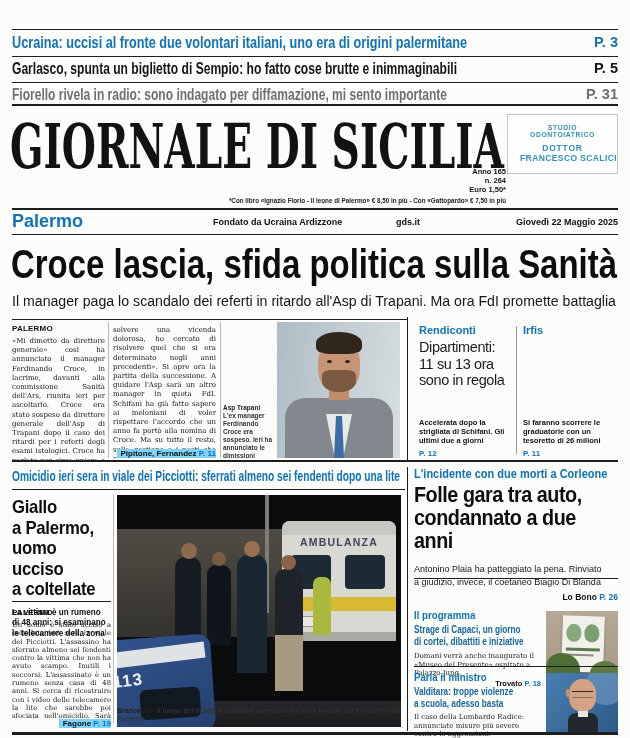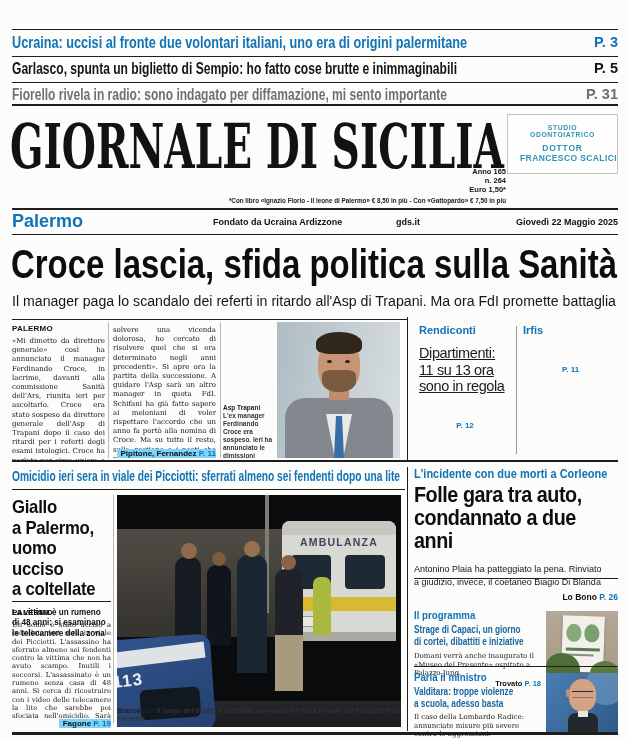--- a/index.html
+++ b/index.html
@@ -17,25 +17,25 @@
   .cond{display:block;transform-origin:0 0;}
   .c78{width:128.2%;transform:scaleX(.78);}
   .c88{width:113.6%;transform:scaleX(.88);}
   .c90{width:111.1%;transform:scaleX(.9);}
   .c92{width:108.7%;transform:scaleX(.92);}
   .prewrap{white-space:pre-line;}
   .strip-page{font:700 14.5px "Liberation Sans",sans-serif;}
   .body-text{font-family:"DejaVu Serif",serif;font-size:7px;line-height:9.2px;text-align:justify;color:#151515;}
   .city-label{font:700 8px "Liberation Sans",sans-serif;letter-spacing:.2px;margin-bottom:4px;}
   .byline{font:700 8px "Liberation Sans",sans-serif;background:#7dd3fc;padding-left:4px;}
-  .box{display:flex;flex-direction:column;gap:6px;}
+  .box{display:flex;flex-direction:column;}
   .box-kicker{font:700 11px "Liberation Sans",sans-serif;color:#1173b5;margin-bottom:3px;}
-  .box-head{font:400 14.5px/16.5px "Liberation Sans",sans-serif;letter-spacing:-.4px;color:#1c1c1c;text-decoration:underline;}
+  .box-head{font:400 14.5px/16.5px "Liberation Sans",sans-serif;letter-spacing:-.4px;color:#1c1c1c;}
   .box-body{font:700 7.5px/9px "Liberation Sans",sans-serif;margin-top:auto;}
-  .box-page{font:700 8px "Liberation Sans",sans-serif;color:#1173b5;text-align:center;margin-top:20px;}
+  .box-page{font:700 8px "Liberation Sans",sans-serif;color:#1173b5;text-align:left;margin-top:4px;}
   .caption{font:700 6.5px/8px "Liberation Sans",sans-serif;color:#222;}
   
   .ph{position:absolute;overflow:hidden;}
   .shape{position:absolute;}
 </style>
 </head>
 <body>
 
 <div class="page">
 
@@ -123,24 +123,26 @@
     <div class="shape" style="left:45px;top:48px;width:34px;height:22px;background:#6e4f38;border-radius:25% 25% 48% 48%;opacity:.85;"></div>
     <div class="shape" style="left:50px;top:38px;width:5px;height:3px;background:#26201a;border-radius:50%;"></div>
     <div class="shape" style="left:68px;top:38px;width:5px;height:3px;background:#26201a;border-radius:50%;"></div>
   </div>
 
   <div class="rule-v light" style="top:326px;left:516px;height:128px;background:#999;"></div>
 
   <div class="abs box" style="top:324px;left:419px;width:92px;height:134px;">
     <div class="box-kicker">Rendiconti</div>
     <div class="box-head">Dipartimenti: 11 su 13 ora sono in regola</div>
+    <div class="box-body">Accelerata dopo la strigliata di Schifani. Gli ultimi due a giorni</div>
     <div class="box-page">P. 12</div>
   </div>
   <div class="abs box" style="top:324px;left:523px;width:95px;height:134px;">
     <div class="box-kicker">Irfis</div>
+    <div class="box-body">Si faranno scorrere le graduatorie con un tesoretto di 26 milioni</div>
     <div class="box-page">P. 11</div>
   </div>
 
   <div class="rule-h thick" style="top:460px;left:12px;width:606px;"></div>
 
   <svg class="abs" style="top:467px;left:12px;" width="392" height="18">
     <text x="0" y="14" textLength="388" lengthAdjust="spacingAndGlyphs" fill="#1173b5" style="font:700 14px 'Liberation Sans',sans-serif">Omicidio ieri sera in viale dei Picciotti: sferrati almeno sei fendenti dopo una lite</text>
   </svg>
   <div class="rule-h" style="top:489px;left:12px;width:393px;"></div>
 

